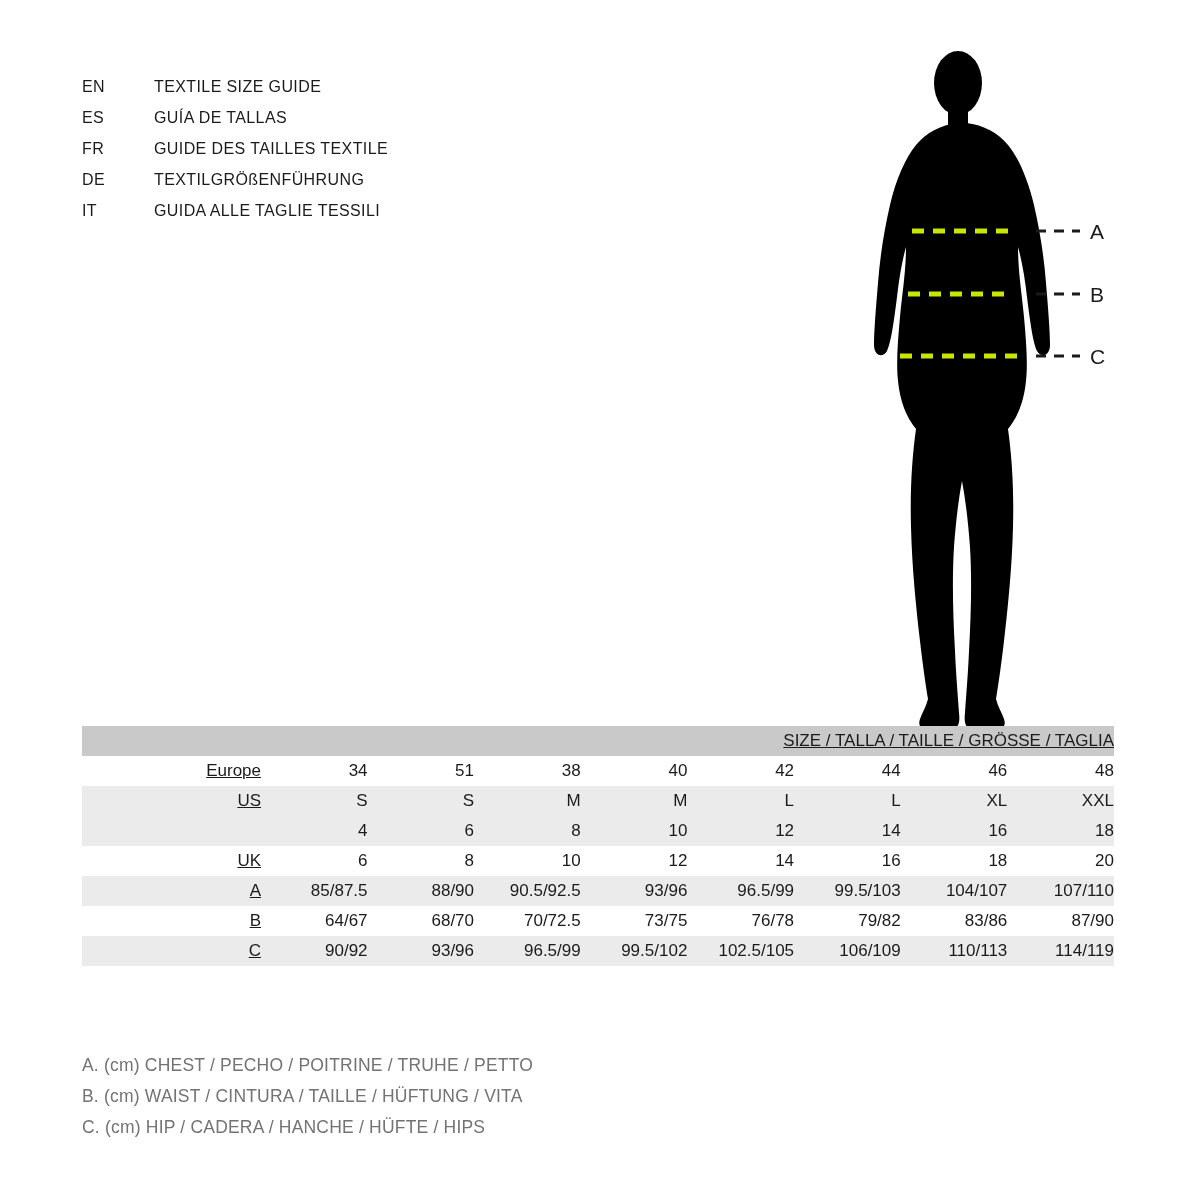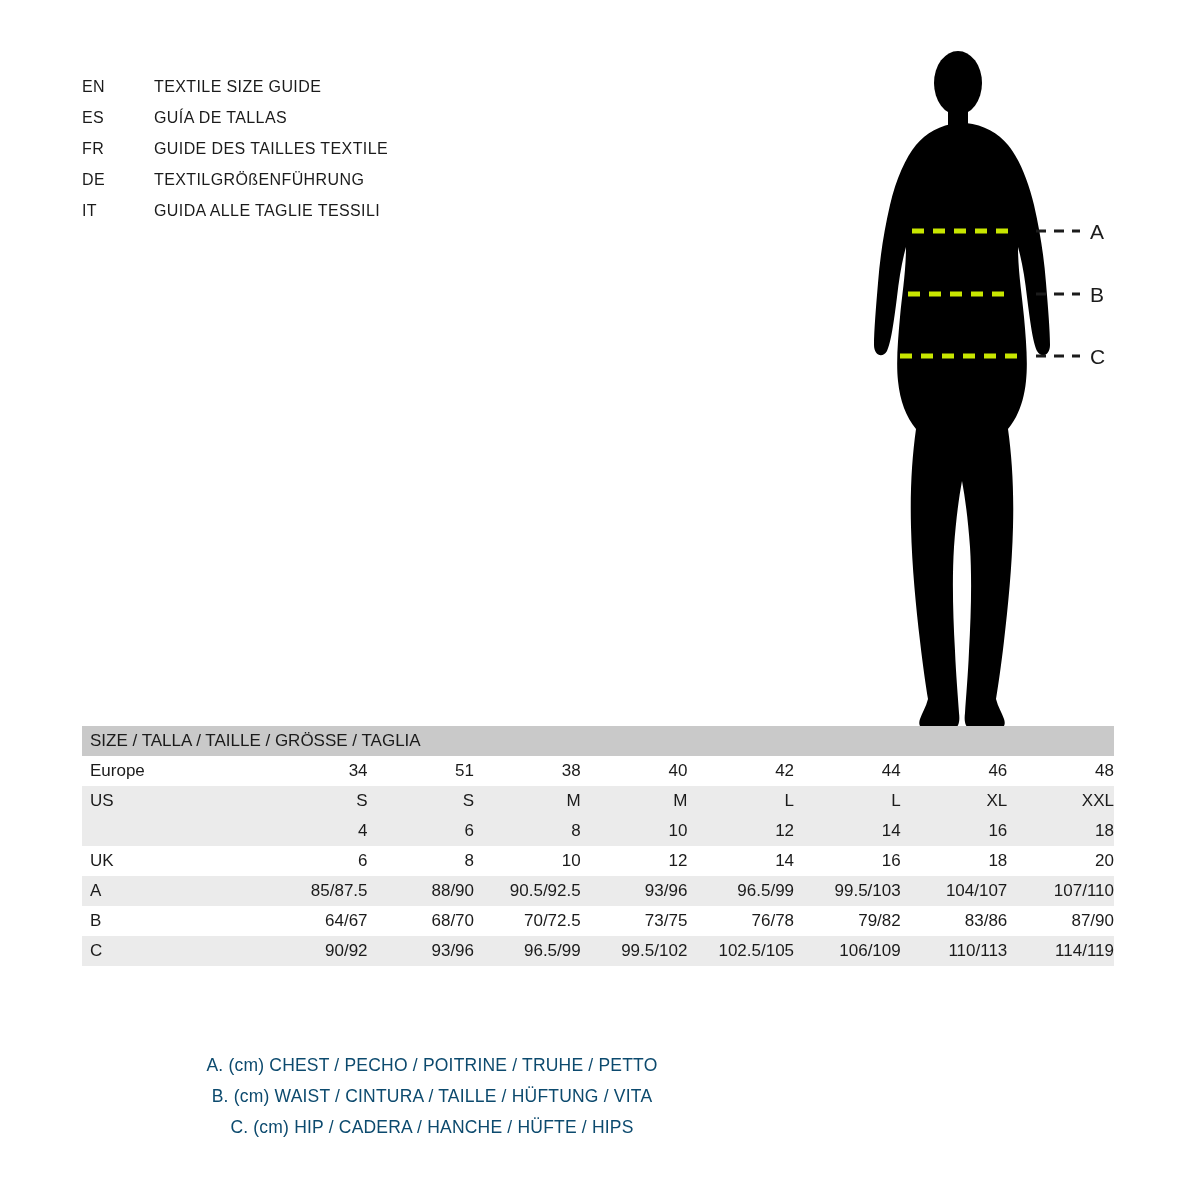--- a/index.html
+++ b/index.html
@@ -88,46 +88,46 @@
   tr.header-row {
     background: #c9c9c9;
   }
   tr.band {
     background: #ebebeb;
   }
   tr.plain {
     background: #ffffff;
   }
   th.row-head, td.row-head {
-    text-align: left;
+    text-align: right;
     padding-left: 8px;
     width: 172px;
+    text-decoration: underline;
   }
   tr.header-row th.row-head {
     font-weight: normal;
   }
   td.val {
     text-align: right;
     width: 107px;
   }
 
   
   #legend {
     position: absolute;
     left: 82px;
     top: 1050px;
     width: 700px;
   }
   .legend-row {
     font-size: 17.5px;
-    color: #0c4a6e;
+    color: #737373;
     height: 31px;
     line-height: 31px;
     letter-spacing: 0.2px;
-    text-align: center;
   }
 </style>
 </head>
 <body>
 
 <div id="title-block">
   <div class="title-row">
     <span class="title-lang">EN</span>
     <span class="title-text">TEXTILE SIZE GUIDE</span>
   </div>

